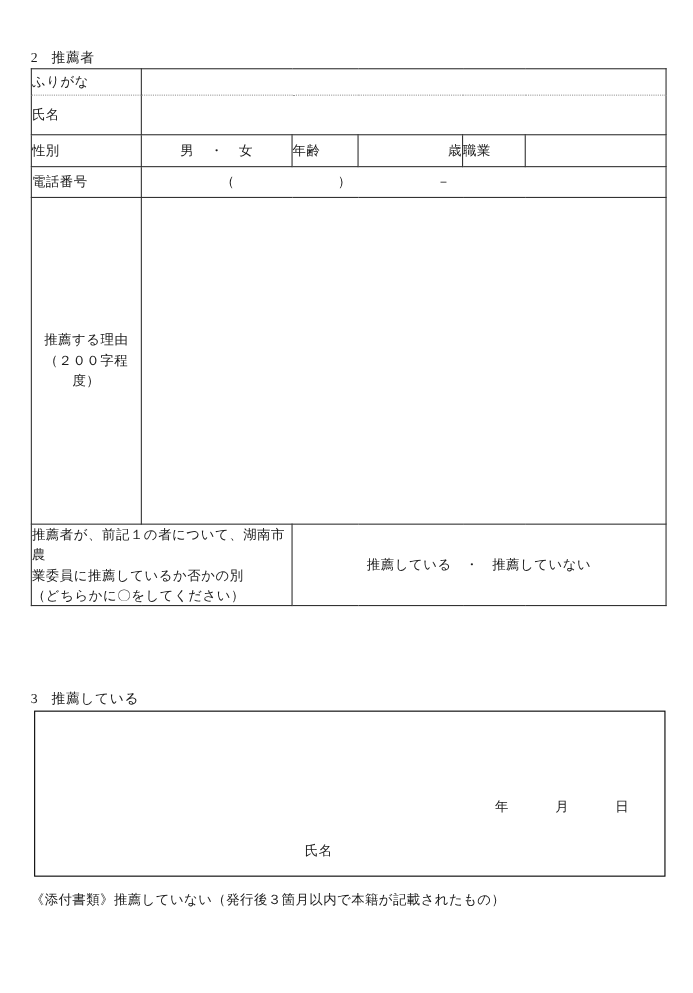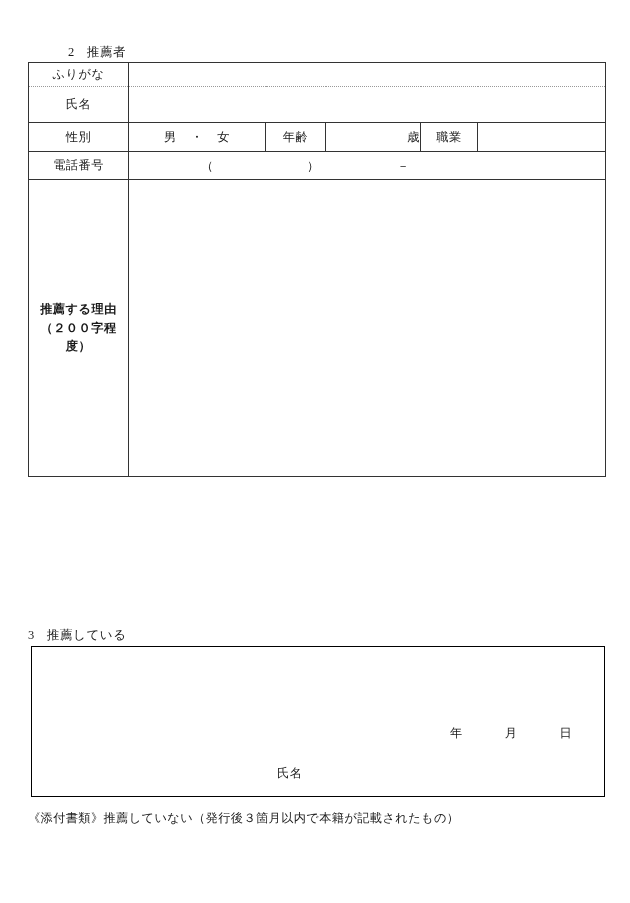--- a/index.html
+++ b/index.html
@@ -40,21 +40,21 @@
     background: #fff;
   }
   .form-table td {
     border: 1px solid #333;
     font-size: 12.2px;
     padding: 0;
     vertical-align: middle;
     letter-spacing: 0.5px;
   }
   .lbl {
-    text-align: center;
+    text-align: left;
     vertical-align: middle;
   }
   .lbl-top {
     text-align: center;
     vertical-align: top;
     padding-top: 6px;
   }
   .cell-blank { background: #fff; }
 
   
@@ -152,21 +152,21 @@
     font-size: 12.2px;
     letter-spacing: 0.4px;
     white-space: nowrap;
   }
 </style>
 </head>
 <body>
 
 <div class="page">
 
-  <div class="section-heading" style="left:28px; top:44px;margin-left:40px;">
+  <div class="section-heading" style="left:28px; top:44px;">
     <span class="num">2</span><span>推薦者</span>
   </div>
 
   <table class="form-table" style="left:28px; top:62px; width:577px;">
     <colgroup>
       <col style="width:100px">
       <col style="width:137px">
       <col style="width:60px">
       <col style="width:95px">
       <col style="width:57px">
@@ -206,28 +206,38 @@
         <td class="lbl">電話番号</td>
         <td colspan="5">
           <div class="phone-inner">
             <span class="ph-open">（</span>
             <span class="ph-close">）</span>
             <span class="ph-dash">－</span>
           </div>
         </td>
       </tr>
 
-      <tr style="height:297px;font-weight:bold;">
+      <tr style="height:297px;">
         <td class="reason-label">
           <div>推薦する理由</div>
           <div>（２００字程度）</div>
         </td>
         <td class="cell-blank" colspan="5" style="vertical-align:top;"></td>
       </tr>
 
+      <tr style="height:62px;">
+        <td class="judge-label" colspan="2">
+          <div>推薦者が、前記１の者について、湖南市農</div>
+          <div>業委員に推薦しているか否かの別</div>
+          <div>（どちらかに〇をしてください）</div>
+        </td>
+        <td class="judge-choice" colspan="4">
+          <span>推薦している</span><span class="sep">・</span><span>推薦していない</span>
+        </td>
+      </tr>
     </tbody>
   </table>
 
   <div class="section-heading" style="left:28px; top:627px;">
     <span class="num">3</span><span>推薦している</span>
   </div>
 
   <div class="consent-box" style="left:31px; top:646px; width:574px; height:151px;"></div>
 
 

